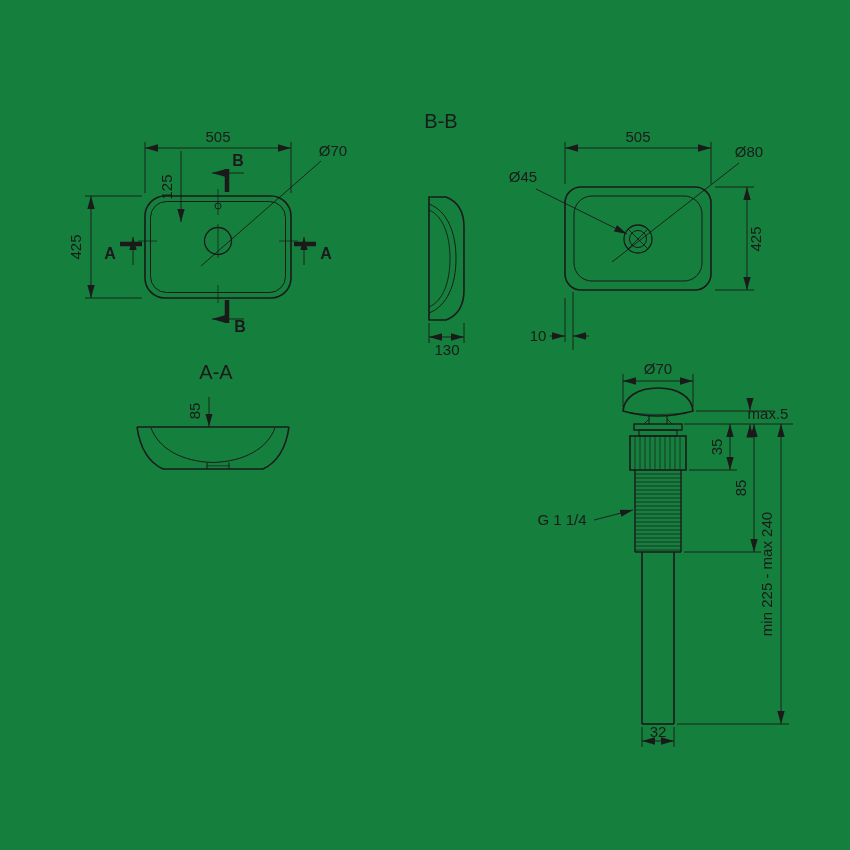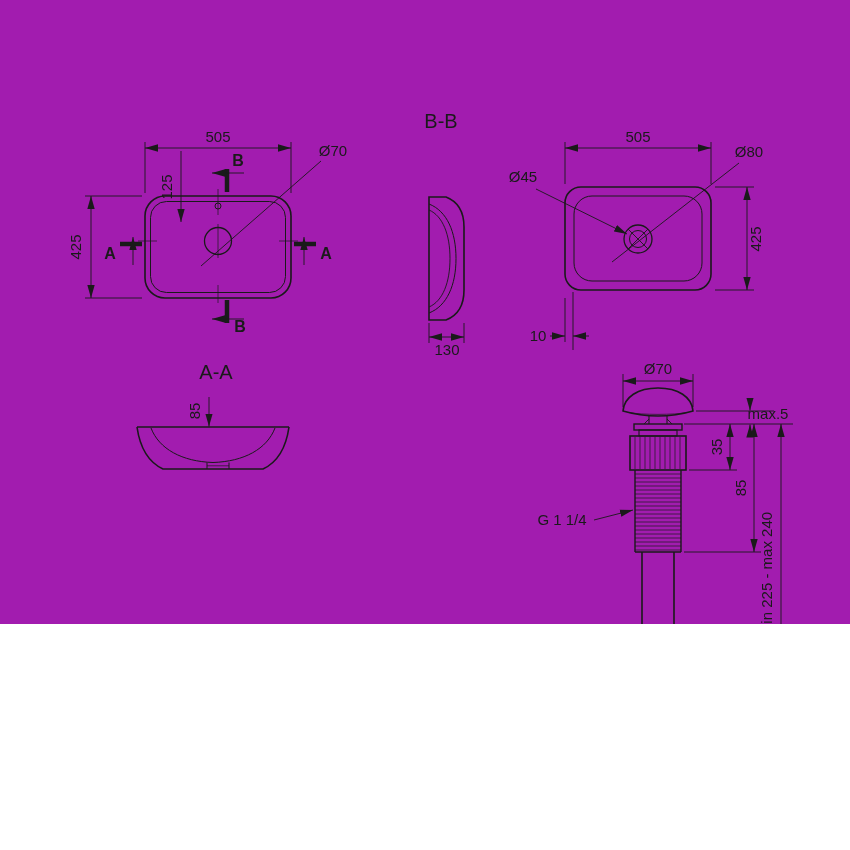--- a/index.html
+++ b/index.html
@@ -1,16 +1,16 @@
 <!DOCTYPE html>
 <html><head>
 <meta charset="utf-8">
 <style>
   html,body{margin:0;padding:0;background:#ffffff;}
-  #canvas{width:850px;height:624px;background:#a21caf;position:relative;overflow:hidden;}
+  #canvas{width:850px;height:850px;background:#15803d;position:relative;overflow:hidden;}
   svg line,svg path,svg rect,svg circle{fill:none;stroke:#1a1a1a;stroke-linecap:butt;}
   svg text{fill:#1a1a1a;stroke:none;font-family:"Liberation Sans",sans-serif;font-size:15px;text-anchor:middle;}
   .title{font-size:20px;}
   .sec-letter{font-size:16px;font-weight:600;}
   .w16{stroke-width:1.6}.w14{stroke-width:1.4}.w13{stroke-width:1.3}
   .w11{stroke-width:1.1}.w10{stroke-width:1}.w09{stroke-width:.9}.w07{stroke-width:.7}
   .thick{stroke-width:4.5}
   marker path{fill:#1a1a1a;stroke:none;}
 </style>
 </head>

